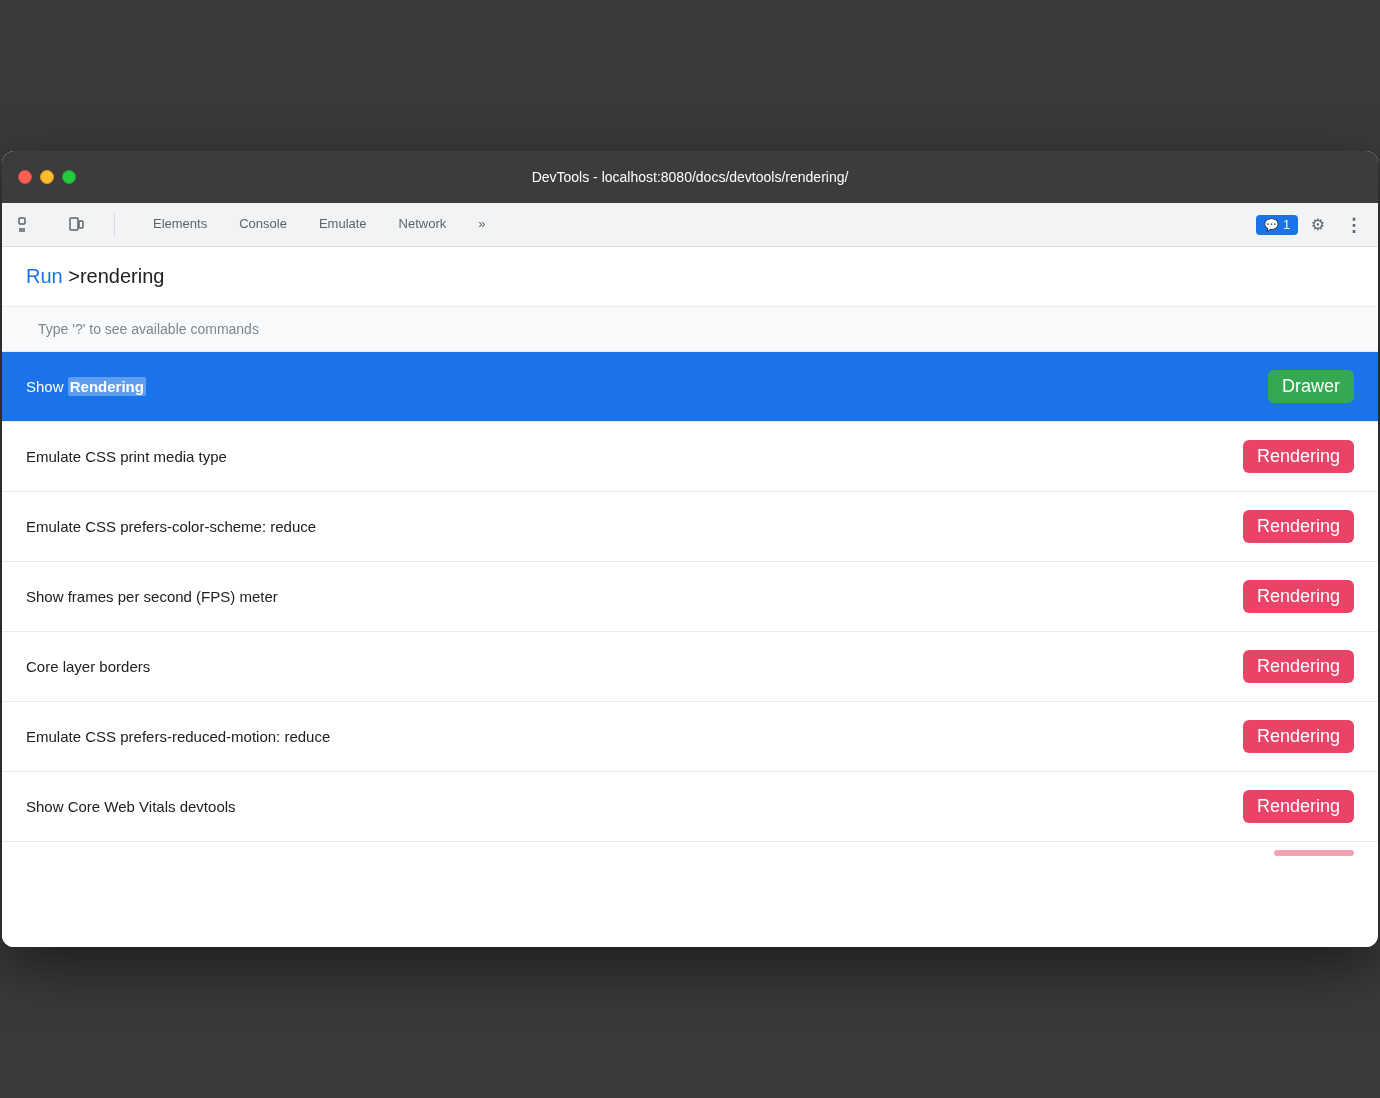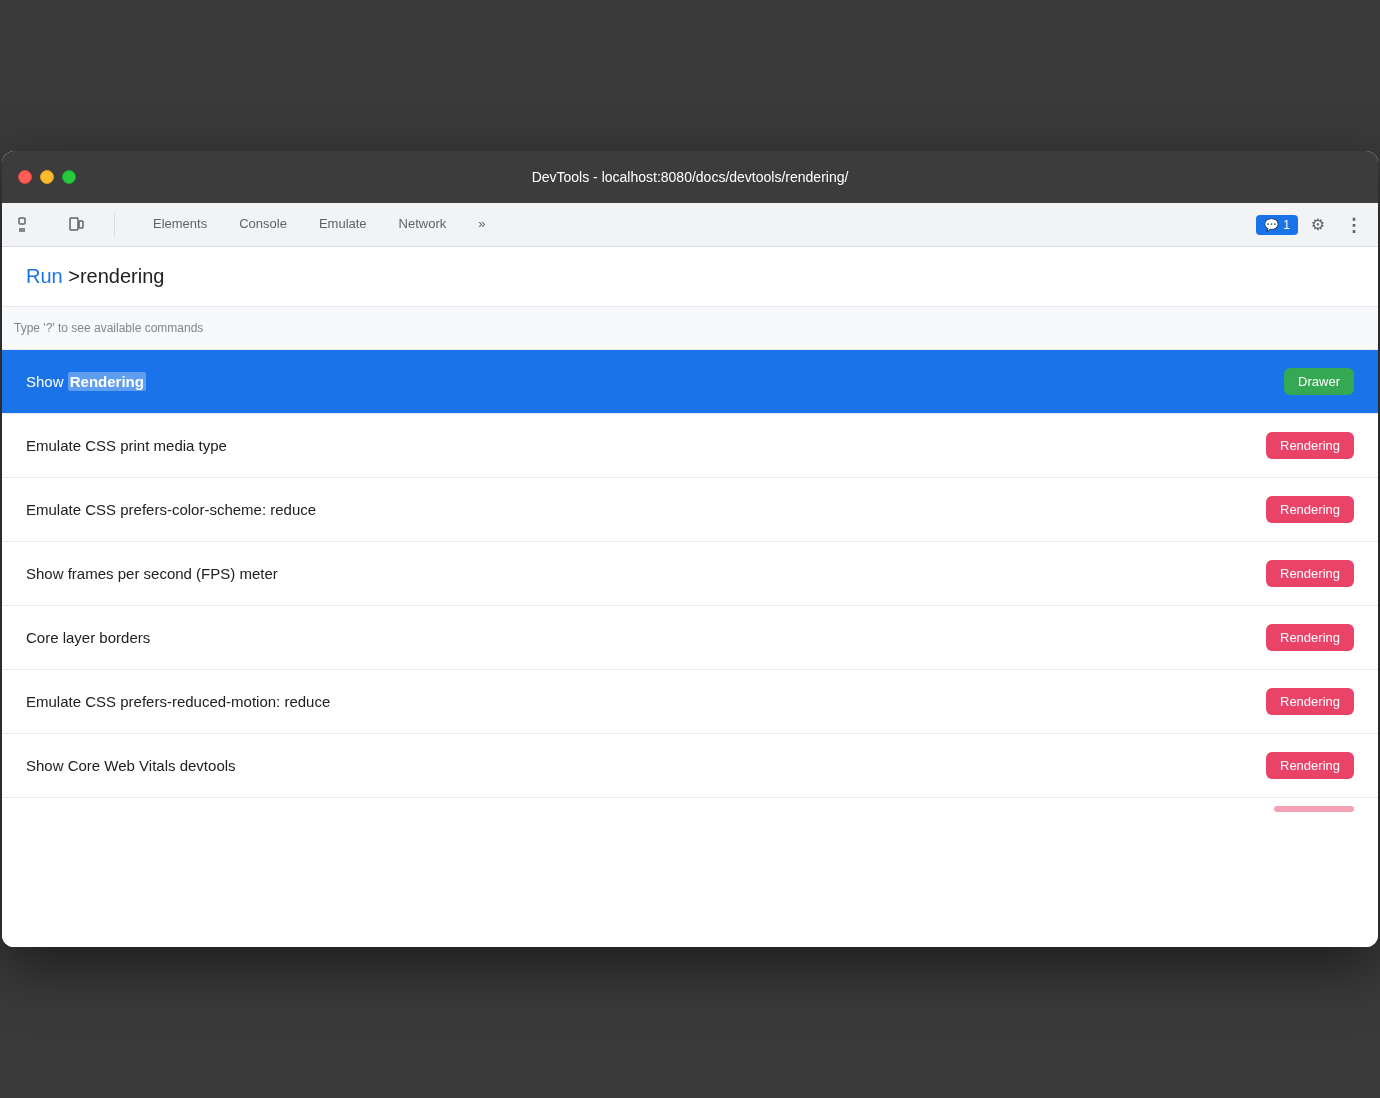--- a/index.html
+++ b/index.html
@@ -174,25 +174,25 @@
       color: #1a73e8;
       font-weight: 500;
     }
     .run-command {
       color: #202124;
       font-weight: 400;
     }
 
     
     .search-hint {
-      padding: 14px 12px;
+      padding: 14px 36px;
       border-bottom: 1px solid #e8eaed;
       background: #f8f9fa;
       color: #80868b;
-      font-size: 12px;
+      font-size: 14px;
     }
 
     
     .command-list {
       list-style: none;
     }
 
     .command-item {
       display: flex;
       align-items: center;
@@ -219,21 +219,21 @@
     .command-label .highlight-text {
       background: rgba(255,255,255,0.3);
       border-radius: 2px;
       padding: 1px 2px;
       font-weight: 600;
     }
 
     .badge {
       padding: 6px 14px;
       border-radius: 6px;
-      font-size: 13px;
+      font-size: 18px;
       font-weight: 500;
       color: white;
       white-space: nowrap;
       cursor: pointer;
     }
     .badge-drawer { background: #34a853; }
     .badge-rendering { background: #ea4368; }
   </style>
 </head>
 <body>

